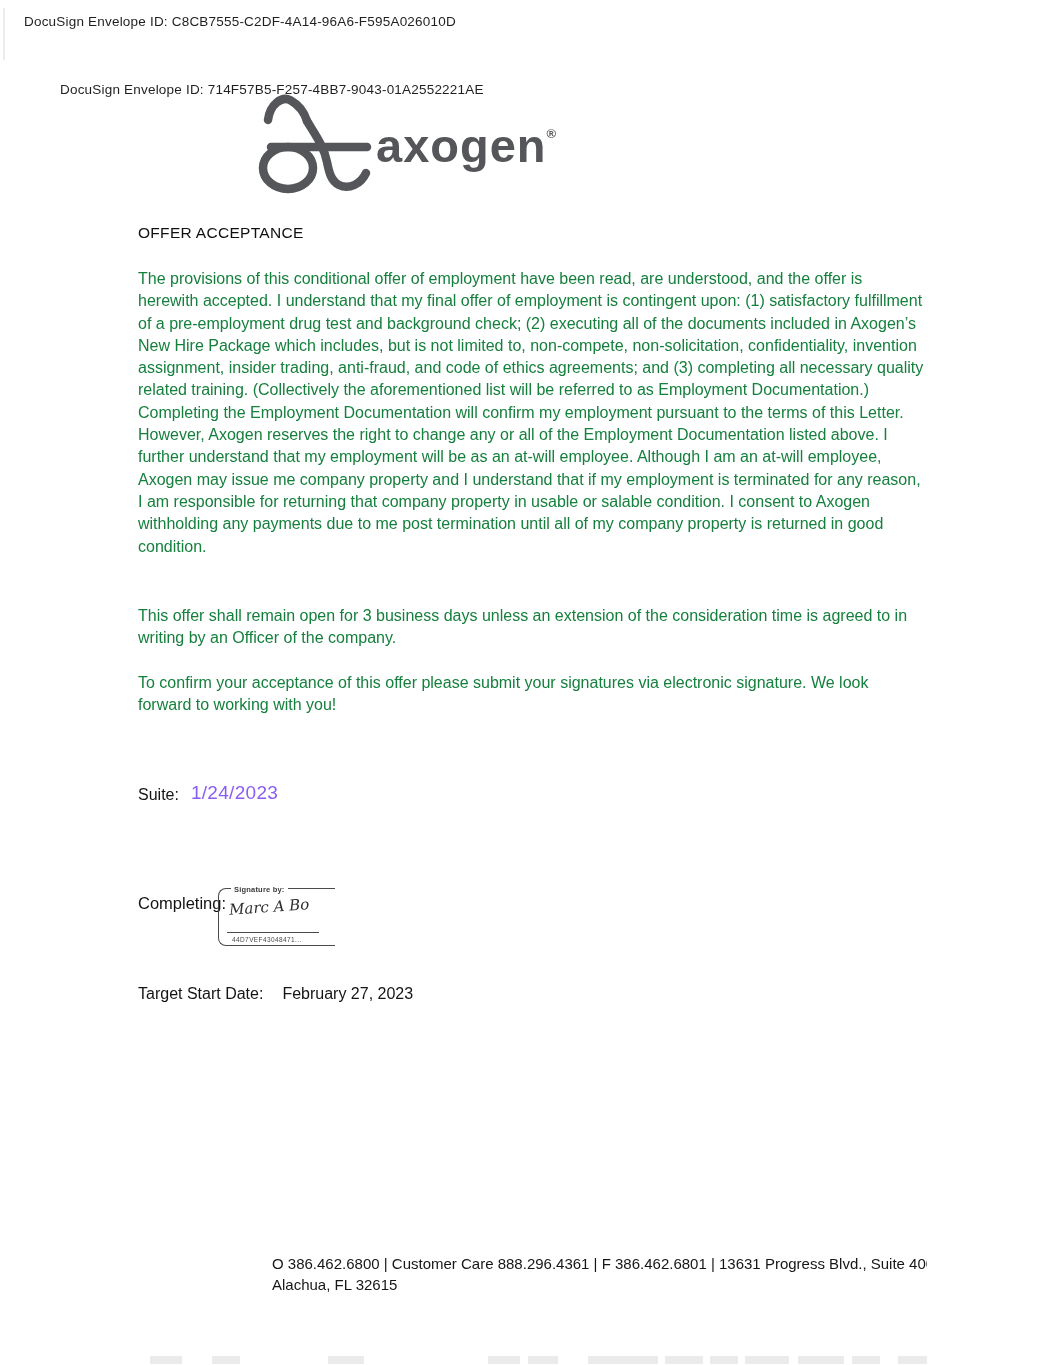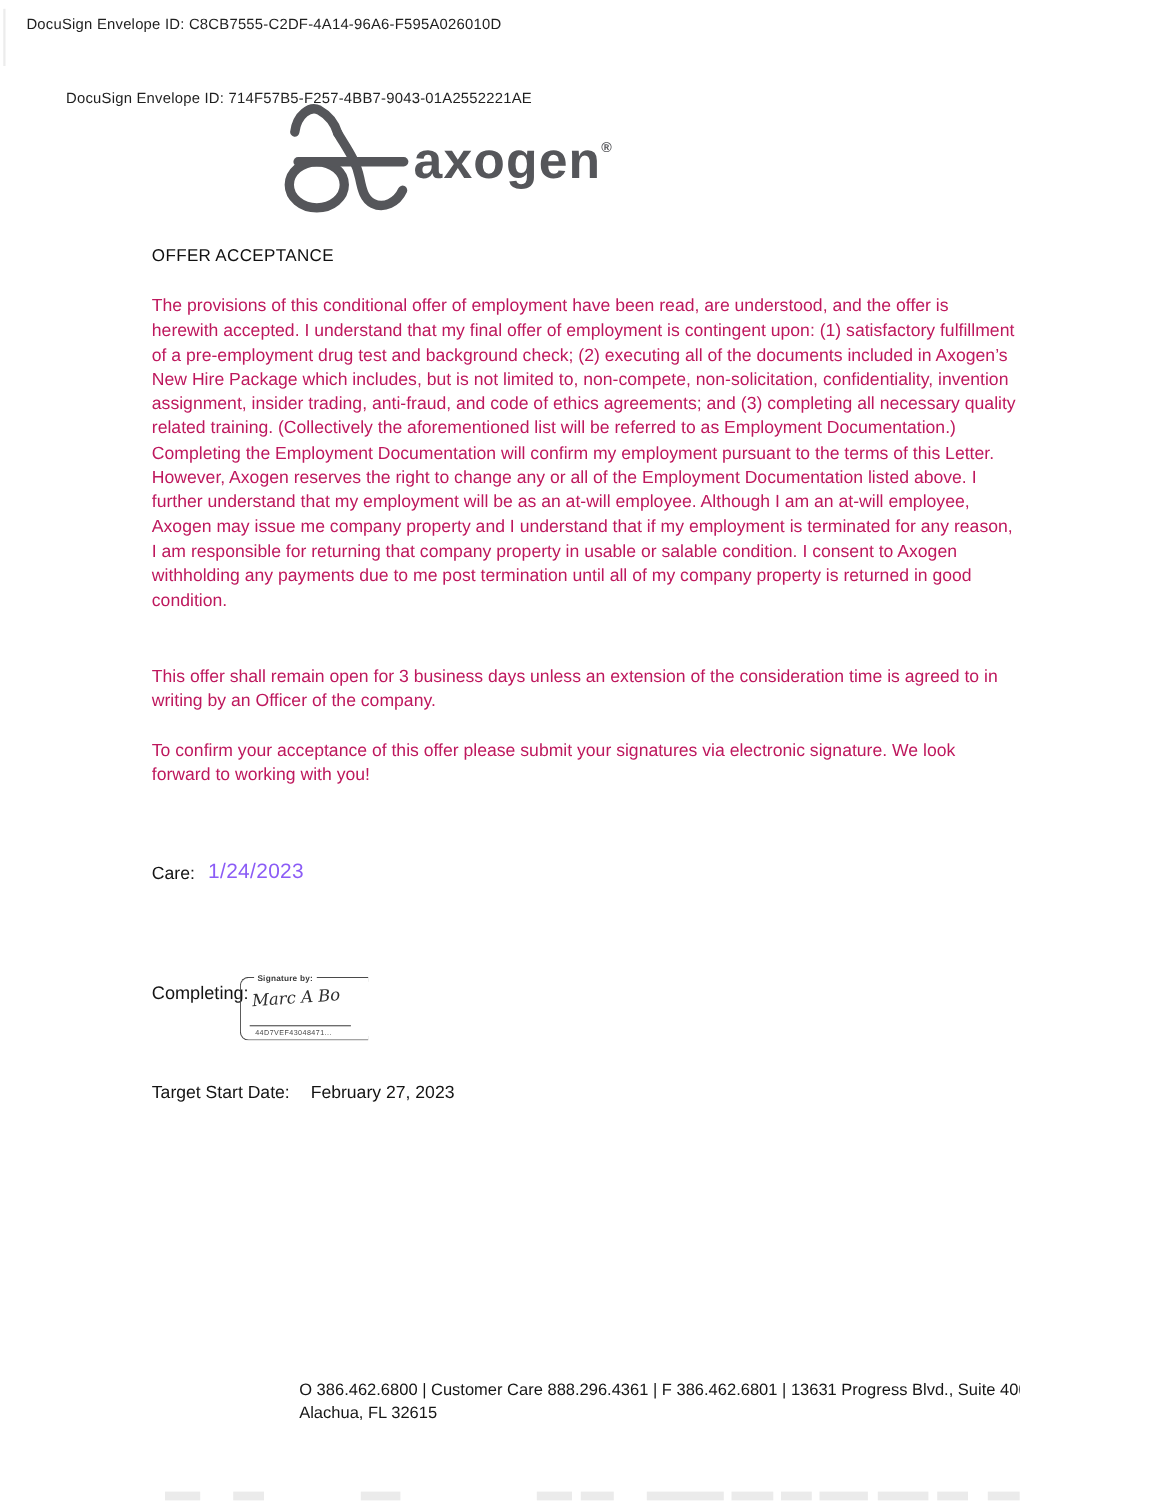--- a/index.html
+++ b/index.html
@@ -21,21 +21,21 @@
   .logo-glyph{position:absolute;left:0;top:0;}
   .logo-word{
     position:absolute;left:118px;top:24px;
     font-size:47px;font-weight:bold;color:#55565a;
     letter-spacing:1px;white-space:nowrap;
   }
   .logo-reg{font-size:13px;font-weight:bold;vertical-align:24px;letter-spacing:0;}
 
   
   .heading{position:absolute;left:138px;top:224px;font-size:15.5px;color:#101010;letter-spacing:.3px;}
-  .para{position:absolute;left:138px;width:786px;font-size:16px;line-height:22.3px;color:#be185d;text-align:left;}
+  .para{position:absolute;left:138px;width:786px;font-size:16px;line-height:22.3px;color:#15803d;text-align:left;}
   .para-1{top:268px;}
   .para-2{top:605px;}
   .para-3{top:672px;}
 
   .date-row{position:absolute;left:138px;top:783px;font-size:16px;}
   .date-label{color:#141414;}
   .date-value{margin-left:12px;font-size:19px;color:#8b5cf6;position:relative;top:-1px;letter-spacing:.3px;}
 
   .sig-row{position:absolute;left:138px;top:894px;font-size:16.5px;color:#141414;}
 
@@ -105,21 +105,21 @@
     <div class="logo-word"><span>axogen</span><span class="logo-reg">®</span></div>
   </div>
 
   <div class="heading">OFFER ACCEPTANCE</div>
 
   <div class="para para-1">The provisions of this conditional offer of employment have been read, are understood, and the offer is herewith accepted. I understand that my final offer of employment is contingent upon: (1) satisfactory fulfillment of a pre-employment drug test and background check; (2) executing all of the documents included in Axogen’s New Hire Package which includes, but is not limited to, non-compete, non-solicitation, confidentiality, invention assignment, insider trading, anti-fraud, and code of ethics agreements; and (3) completing all necessary quality related training. (Collectively the aforementioned list will be referred to as Employment Documentation.)  Completing the Employment Documentation will confirm my employment pursuant to the terms of this Letter. However, Axogen reserves the right to change any or all of the Employment Documentation listed above. I further understand that my employment will be as an at-will employee. Although I am an at-will employee, Axogen may issue me company property and I understand that if my employment is terminated for any reason, I am responsible for returning that company property in usable or salable condition. I consent to Axogen withholding any payments due to me post termination until all of my company property is returned in good condition.</div>
   <div class="para para-2">This offer shall remain open for 3 business days unless an extension of the consideration time is agreed to in writing by an Officer of the company.</div>
   <div class="para para-3">To confirm your acceptance of this offer please submit your signatures via electronic signature. We look forward to working with you!</div>
 
   <div class="date-row">
-    <span class="date-label">Care:</span><span class="date-value">1/24/2023</span>
+    <span class="date-label">Suite:</span><span class="date-value">1/24/2023</span>
   </div>
 
   <div class="sig-row">Completing:</div>
 
   <div class="stamp">
     <div class="stamp-header">Signature by:</div>
     <div class="stamp-script">Marc A Bo</div>
     <div class="stamp-line"></div>
     <div class="stamp-id">44D7VEF43048471...</div>
   </div>

